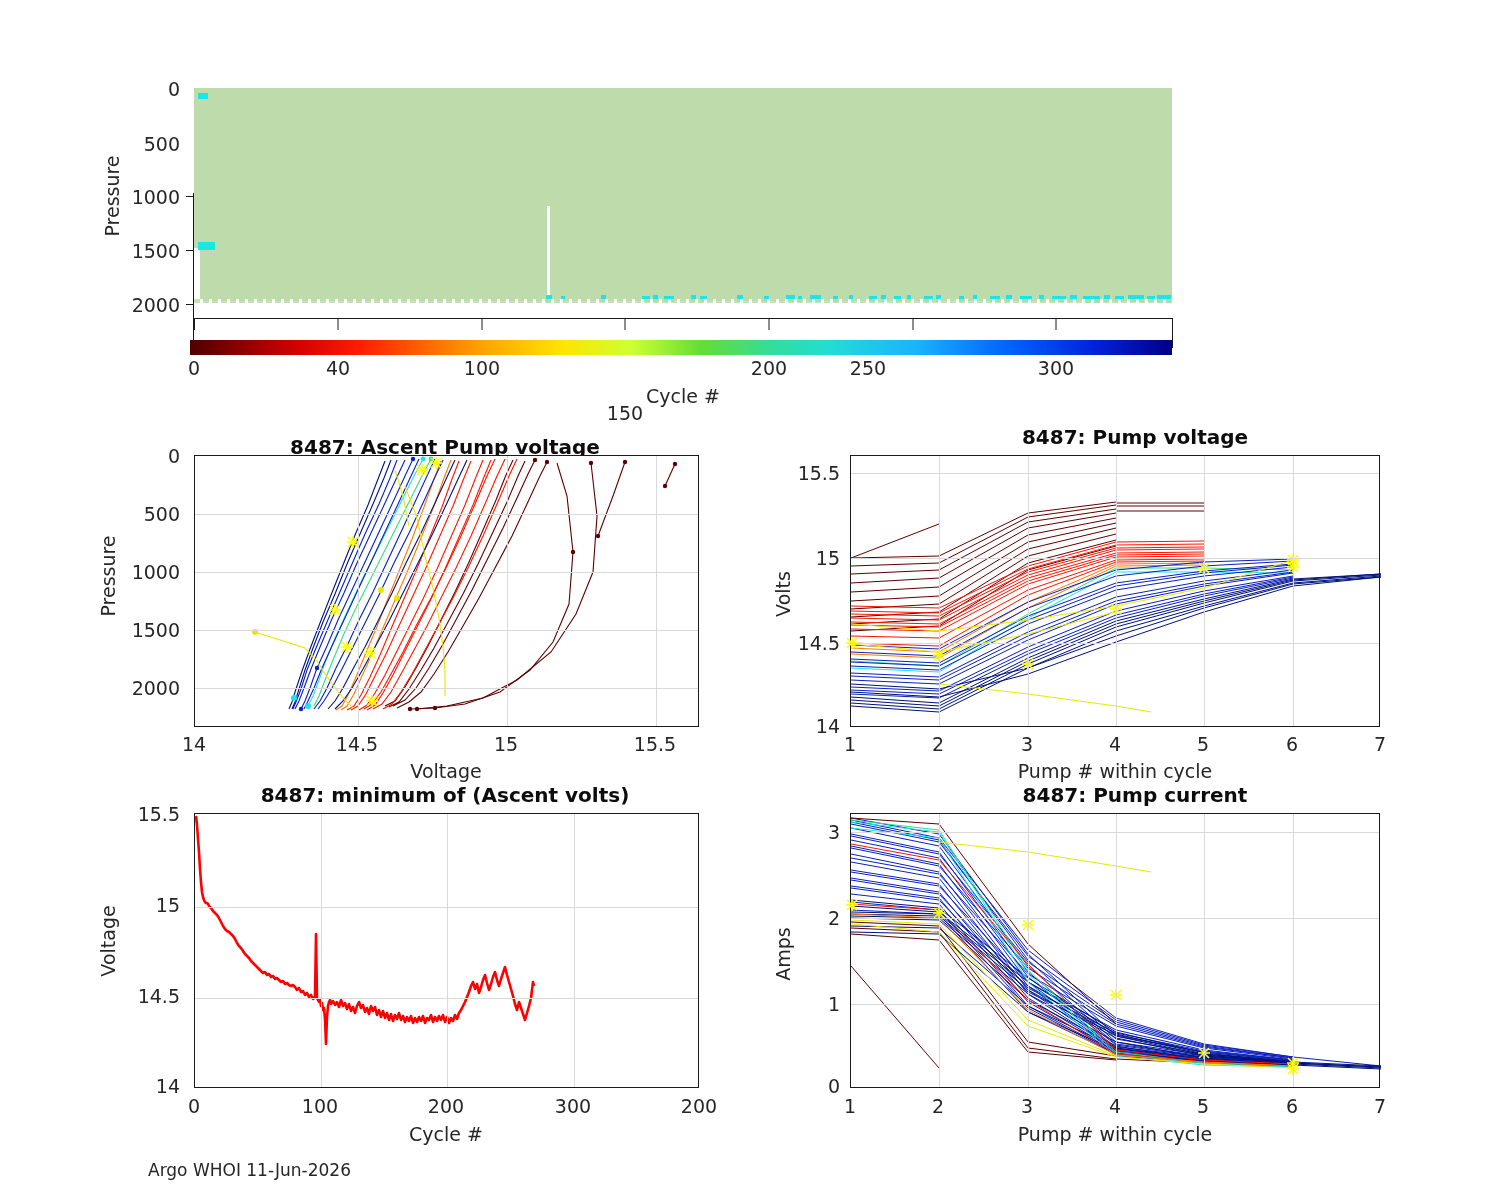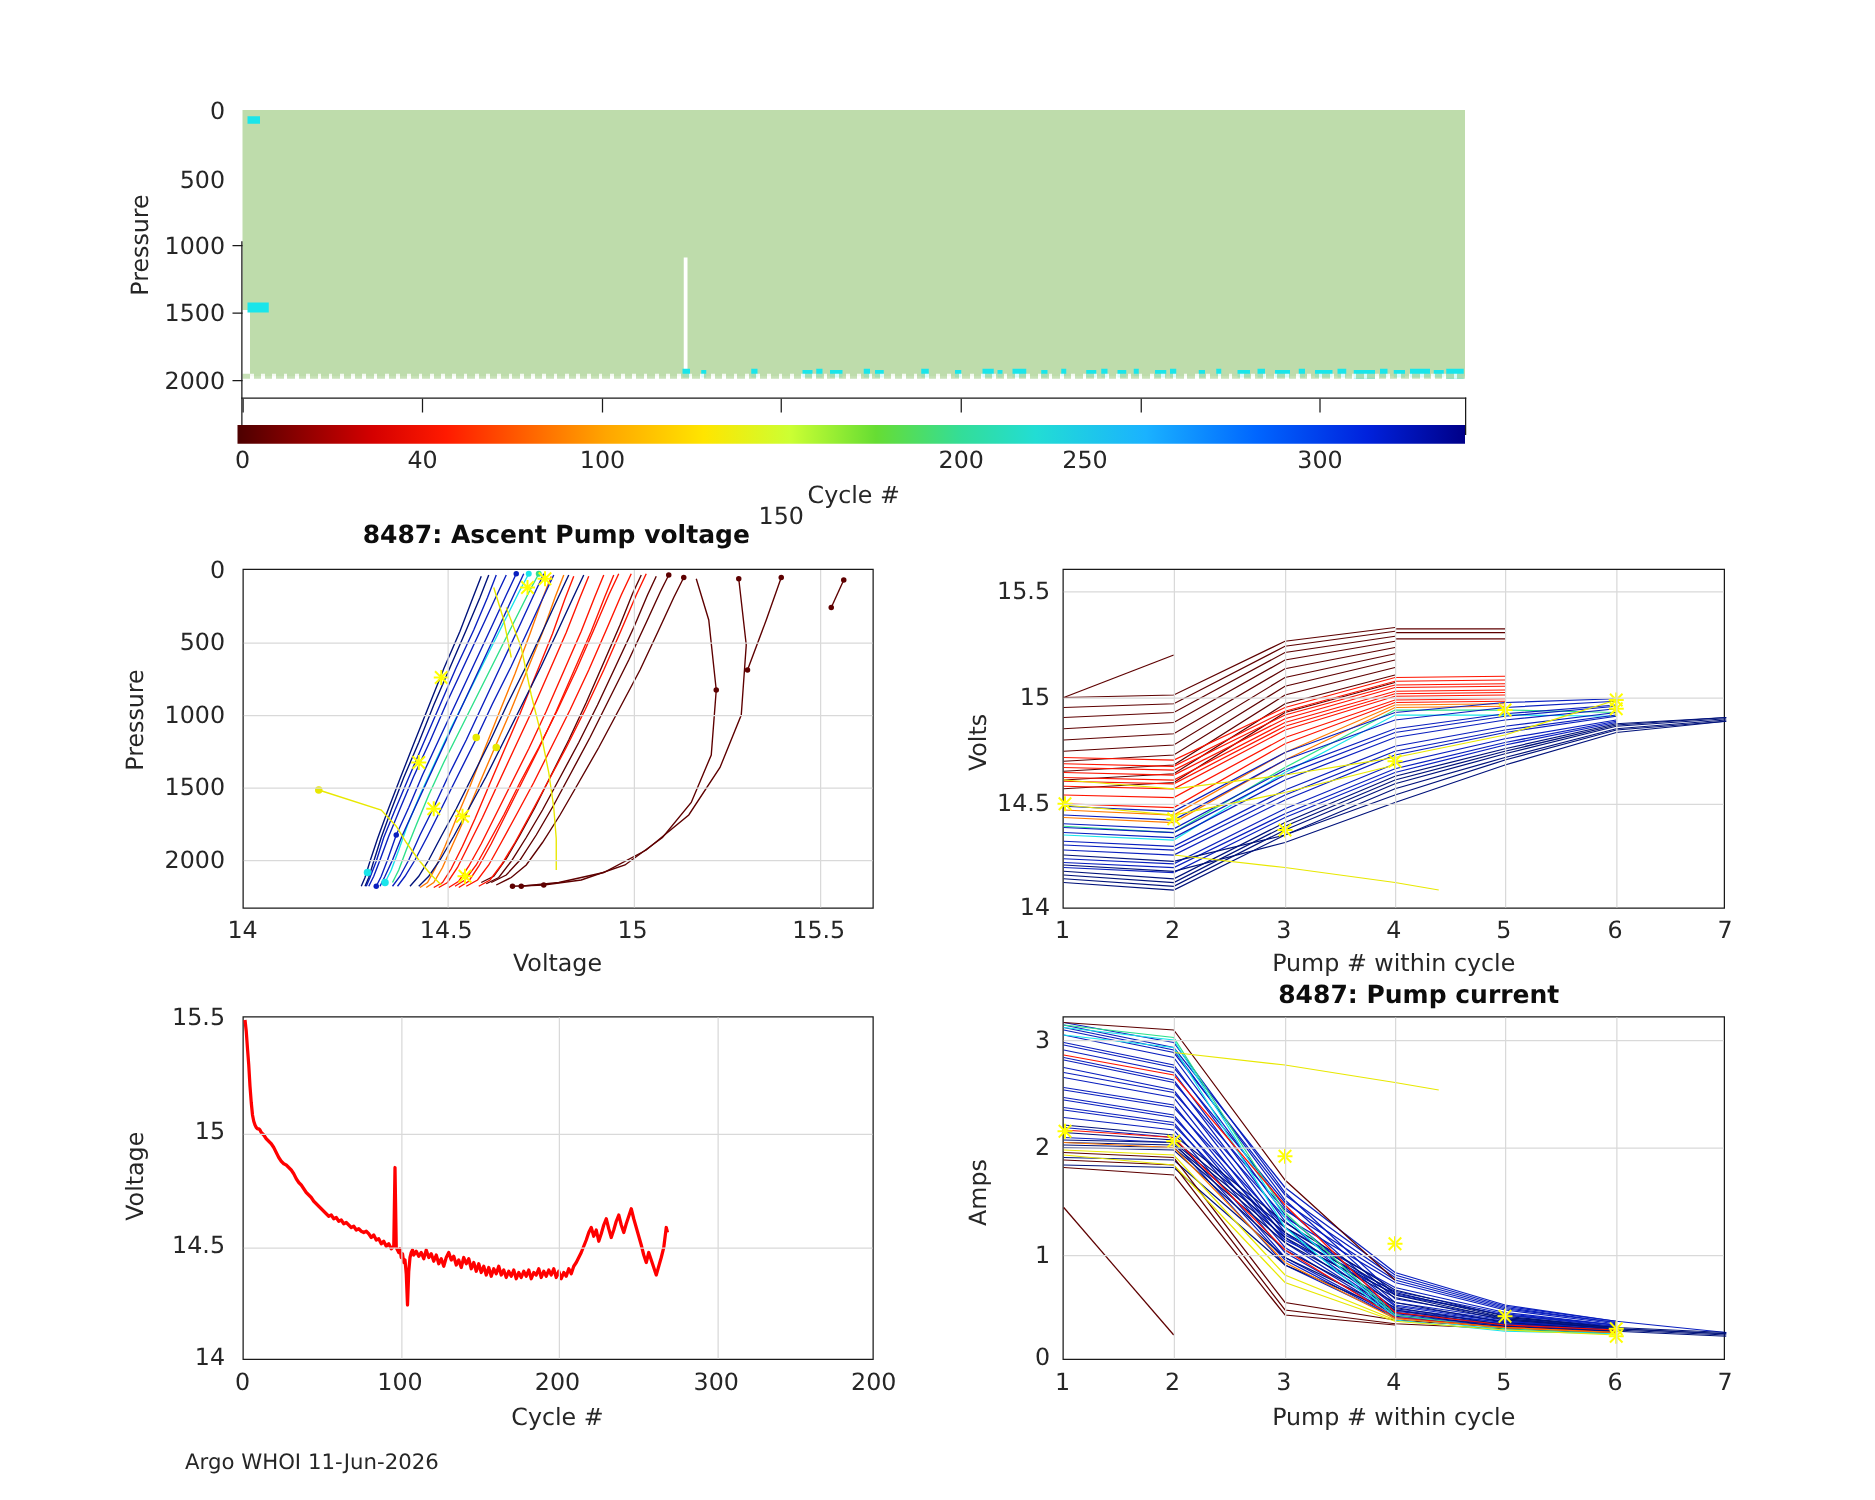--- a/index.html
+++ b/index.html
@@ -145,21 +145,21 @@
     <div class="tick x" style="left:739px;top:357px;width:60px;">200</div>
     <div class="tick x" style="left:838px;top:357px;width:60px;">250</div>
     <div class="tick x" style="left:1026px;top:357px;width:60px;">300</div>
 
     <div class="xlabel" style="left:583px;top:385px;width:200px;">Cycle #</div>
 
   </div>
 
   <div class="panel" style="left:0;top:415px;width:740px;height:350px;">
 
-    <div class="title" style="left:190px;top:0;width:510px;">8487: Ascent Pump voltage</div>
+    <div class="title" style="left:190px;top:20px;width:510px;">8487: Ascent Pump voltage</div>
 
     <div class="axes framed" style="left:194px;top:40px;width:505px;height:272px;">
       <div class="gridline" style="left:0;top:58px;width:100%;height:1px;"></div>
       <div class="gridline" style="left:0;top:116px;width:100%;height:1px;"></div>
       <div class="gridline" style="left:0;top:174px;width:100%;height:1px;"></div>
       <div class="gridline" style="left:0;top:232px;width:100%;height:1px;"></div>
       <div class="gridline" style="left:163px;top:0;width:1px;height:100%;"></div>
       <div class="gridline" style="left:312px;top:0;width:1px;height:100%;"></div>
       <div class="gridline" style="left:461px;top:0;width:1px;height:100%;"></div>
 
@@ -308,20 +308,21 @@
 
     <div class="tick x" style="left:164px;top:318px;width:60px;">14</div>
     <div class="tick x" style="left:327px;top:318px;width:60px;">14.5</div>
     <div class="tick x" style="left:476px;top:318px;width:60px;">15</div>
     <div class="tick x" style="left:625px;top:318px;width:60px;">15.5</div>
     <div class="xlabel" style="left:346px;top:345px;width:200px;">Voltage</div>
   </div>
 
   <div class="panel" style="left:750px;top:415px;width:750px;height:350px;">
 
+    <div class="title" style="left:130px;top:10px;width:510px;">8487: Pump voltage</div>
 
     <div class="axes framed" style="left:100px;top:40px;width:530px;height:272px;">
       <div class="gridline" style="left:0;top:17px;width:100%;height:1px;"></div>
       <div class="gridline" style="left:0;top:102px;width:100%;height:1px;"></div>
       <div class="gridline" style="left:0;top:187px;width:100%;height:1px;"></div>
       <div class="gridline" style="left:88px;top:0;width:1px;height:100%;"></div>
       <div class="gridline" style="left:177px;top:0;width:1px;height:100%;"></div>
       <div class="gridline" style="left:265px;top:0;width:1px;height:100%;"></div>
       <div class="gridline" style="left:353px;top:0;width:1px;height:100%;"></div>
       <div class="gridline" style="left:442px;top:0;width:1px;height:100%;"></div>
@@ -455,20 +456,21 @@
     <div class="tick x" style="left:247px;top:318px;width:60px;">3</div>
     <div class="tick x" style="left:335px;top:318px;width:60px;">4</div>
     <div class="tick x" style="left:423px;top:318px;width:60px;">5</div>
     <div class="tick x" style="left:512px;top:318px;width:60px;">6</div>
     <div class="tick x" style="left:600px;top:318px;width:60px;">7</div>
     <div class="xlabel" style="left:245px;top:345px;width:240px;">Pump # within cycle</div>
   </div>
 
   <div class="panel" style="left:0;top:775px;width:740px;height:360px;">
 
+    <div class="title" style="left:175px;top:8px;width:540px;">8487: minimum of (Ascent volts)</div>
 
     <div class="axes framed" style="left:194px;top:38px;width:505px;height:275px;">
       <div class="gridline" style="left:0;top:93px;width:100%;height:1px;"></div>
       <div class="gridline" style="left:0;top:184px;width:100%;height:1px;"></div>
       <div class="gridline" style="left:126px;top:0;width:1px;height:100%;"></div>
       <div class="gridline" style="left:252px;top:0;width:1px;height:100%;"></div>
       <div class="gridline" style="left:379px;top:0;width:1px;height:100%;"></div>
 
       <svg width="505" height="275">
         <polyline fill="none" stroke="#ff0000" stroke-width="2.6" stroke-linejoin="round" points="1,2 2,11 3,25 4,38 5,55 6,68 7,78 8,83 9,86 10,88 11,89 12,89 13,90 14,92 16,94 18,97 20,99 22,101 24,104 26,108 28,112 30,115 32,117 34,118 36,120 38,122 40,125 42,129 44,132 46,134 48,137 50,140 52,142 54,144 56,147 58,149 60,151 62,153 64,155 66,157 68,159 70,158 72,161 74,160 76,163 78,162 80,165 82,164 84,166 86,168 88,167 90,170 92,169 94,171 96,172 98,171 100,173 102,176 104,174 106,178 108,177 110,181 112,179 114,183 116,181 118,185 120,183 121,120 122,184 123,186 124,188 125,185 126,192 127,189 128,196 129,194 130,205 131,230 132,203 133,192 134,188 135,186 136,190 138,187 140,191 142,188 144,193 146,186 148,192 150,189 152,195 154,190 156,197 158,193 160,199 162,192 164,188 166,194 168,191 170,198 172,194 174,200 176,192 178,197 180,193 182,201 184,196 186,203 188,197 190,204 192,199 194,206 196,200 198,207 200,201 202,205 204,199 206,206 208,202 210,208 212,203 214,207 216,202 218,209 220,204 222,208 224,203 226,207 228,202 230,209 232,204 234,206 236,201 238,208 240,203 242,207 244,202 246,206 248,201 250,208 252,203 254,209 256,204 258,207 260,201 262,205 264,199 266,196 268,192 270,188 272,183 274,178 276,172 278,168 280,175 282,170 284,179 286,173 288,166 290,161 292,169 294,176 296,170 298,163 300,158 302,166 304,172 306,165 308,159 310,153 312,161 314,168 316,175 318,182 320,190 322,196 324,188 326,194 328,200 330,206 332,199 334,192 336,184 337,176 338,168 339,172"></polyline>

